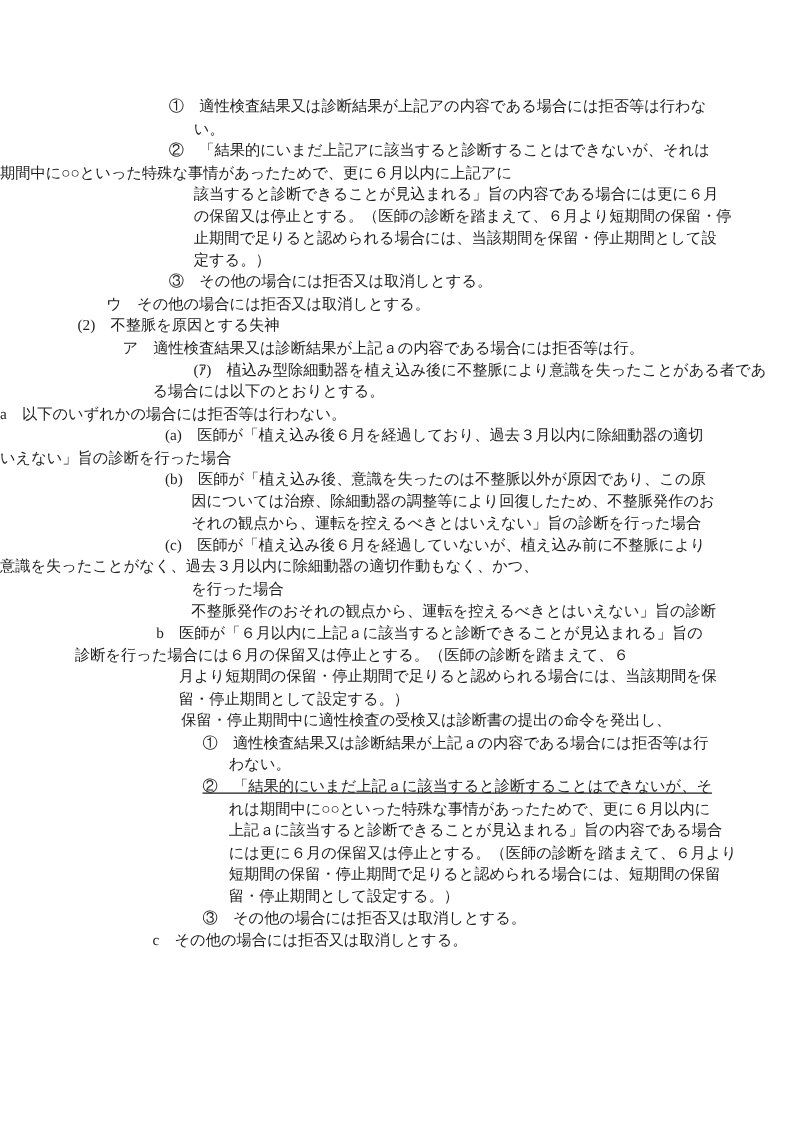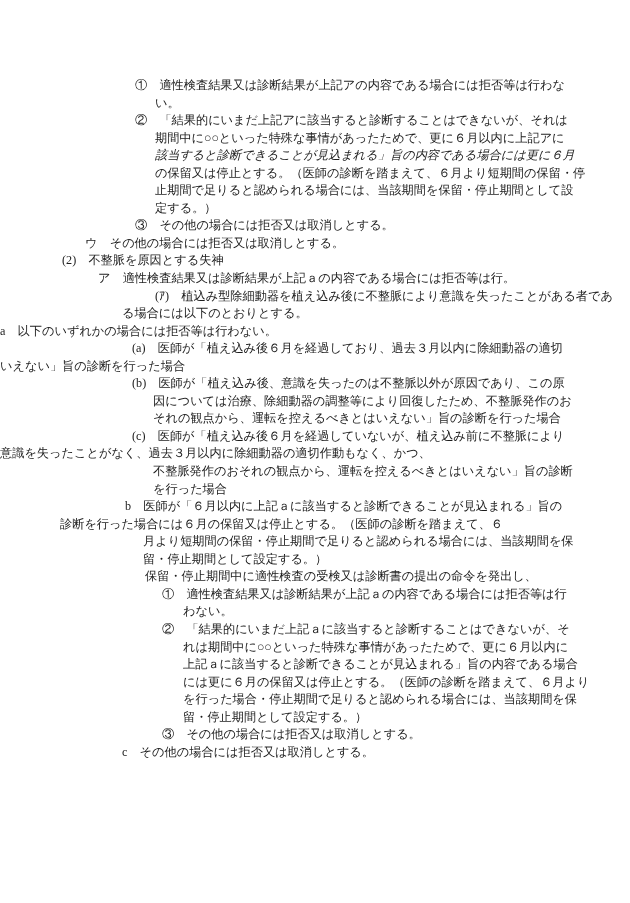--- a/index.html
+++ b/index.html
@@ -28,50 +28,50 @@
   }
 </style>
 </head>
 <body>
 
 <div class="page">
   <div class="doc-body" style="color: rgb(28, 28, 28);">
       <div class="line" style="margin-left: 135px;">①　適性検査結果又は診断結果が上記アの内容である場合には拒否等は行わな</div>
       <div class="line" style="margin-left: 155px;">い。</div>
       <div class="line" style="margin-left: 135px;">②　「結果的にいまだ上記アに該当すると診断することはできないが、それは</div>
-      <div class="line" style="margin-left: 155px;">期間中に○○といった特殊な事情があったためで、更に６月以内に上記アに</div>
-      <div class="line" style="margin-left: 155px; font-style: italic;">該当すると診断できることが見込まれる」旨の内容である場合には更に６月</div>
+      <div class="line" style="">期間中に○○といった特殊な事情があったためで、更に６月以内に上記アに</div>
+      <div class="line" style="margin-left: 155px;">該当すると診断できることが見込まれる」旨の内容である場合には更に６月</div>
       <div class="line" style="margin-left: 155px;">の保留又は停止とする。（医師の診断を踏まえて、６月より短期間の保留・停</div>
       <div class="line" style="margin-left: 155px;">止期間で足りると認められる場合には、当該期間を保留・停止期間として設</div>
       <div class="line" style="margin-left: 155px;">定する。）</div>
       <div class="line" style="margin-left: 135px;">③　その他の場合には拒否又は取消しとする。</div>
       <div class="line" style="margin-left: 85px;">ウ　その他の場合には拒否又は取消しとする。</div>
       <div class="line" style="margin-left: 62px;">(2)　不整脈を原因とする失神</div>
       <div class="line" style="margin-left: 98px;">ア　適性検査結果又は診断結果が上記ａの内容である場合には拒否等は行。</div>
       <div class="line" style="margin-left: 108px; text-align: right;">(ｱ)　植込み型除細動器を植え込み後に不整脈により意識を失ったことがある者であ</div>
       <div class="line" style="margin-left: 122px;">る場合には以下のとおりとする。</div>
       <div class="line" style="">a　以下のいずれかの場合には拒否等は行わない。</div>
       <div class="line" style="margin-left: 132px;">(a)　医師が「植え込み後６月を経過しており、過去３月以内に除細動器の適切</div>
       <div class="line" style="">いえない」旨の診断を行った場合</div>
       <div class="line" style="margin-left: 132px;">(b)　医師が「植え込み後、意識を失ったのは不整脈以外が原因であり、この原</div>
       <div class="line" style="margin-left: 153px;">因については治療、除細動器の調整等により回復したため、不整脈発作のお</div>
       <div class="line" style="margin-left: 153px;">それの観点から、運転を控えるべきとはいえない」旨の診断を行った場合</div>
       <div class="line" style="margin-left: 132px;">(c)　医師が「植え込み後６月を経過していないが、植え込み前に不整脈により</div>
       <div class="line" style="">意識を失ったことがなく、過去３月以内に除細動器の適切作動もなく、かつ、</div>
+      <div class="line" style="margin-left: 153px;">を行った場合</div>
       <div class="line" style="margin-left: 153px;">不整脈発作のおそれの観点から、運転を控えるべきとはいえない」旨の診断</div>
-      <div class="line" style="margin-left: 153px;">を行った場合</div>
       <div class="line" style="margin-left: 125px;">b　医師が「６月以内に上記ａに該当すると診断できることが見込まれる」旨の</div>
       <div class="line" style="margin-left: 60px;">診断を行った場合には６月の保留又は停止とする。（医師の診断を踏まえて、６</div>
       <div class="line" style="margin-left: 143px;">月より短期間の保留・停止期間で足りると認められる場合には、当該期間を保</div>
       <div class="line" style="margin-left: 143px;">留・停止期間として設定する。）</div>
       <div class="line" style="margin-left: 145px;">保留・停止期間中に適性検査の受検又は診断書の提出の命令を発出し、</div>
       <div class="line" style="margin-left: 162px;">①　適性検査結果又は診断結果が上記ａの内容である場合には拒否等は行</div>
       <div class="line" style="margin-left: 183px;">わない。</div>
-      <div class="line" style="margin-left: 162px;">②　「結果的にいまだ上記ａに該当すると診断することはできないが、そ</div>
+      <div class="line" style="margin-left: 162px; text-decoration: underline;">②　「結果的にいまだ上記ａに該当すると診断することはできないが、そ</div>
       <div class="line" style="margin-left: 183px;">れは期間中に○○といった特殊な事情があったためで、更に６月以内に</div>
       <div class="line" style="margin-left: 183px;">上記ａに該当すると診断できることが見込まれる」旨の内容である場合</div>
       <div class="line" style="margin-left: 183px;">には更に６月の保留又は停止とする。（医師の診断を踏まえて、６月より</div>
-      <div class="line" style="margin-left: 183px;">を行った場合・停止期間で足りると認められる場合には、当該期間を保</div>
+      <div class="line" style="margin-left: 183px;">短期間の保留・停止期間で足りると認められる場合には、短期間の保留</div>
       <div class="line" style="margin-left: 183px;">留・停止期間として設定する。）</div>
       <div class="line" style="margin-left: 162px;">③　その他の場合には拒否又は取消しとする。</div>
       <div class="line" style="margin-left: 122px;">c　その他の場合には拒否又は取消しとする。</div>
     </div>
 </div>
 
 </body></html>

